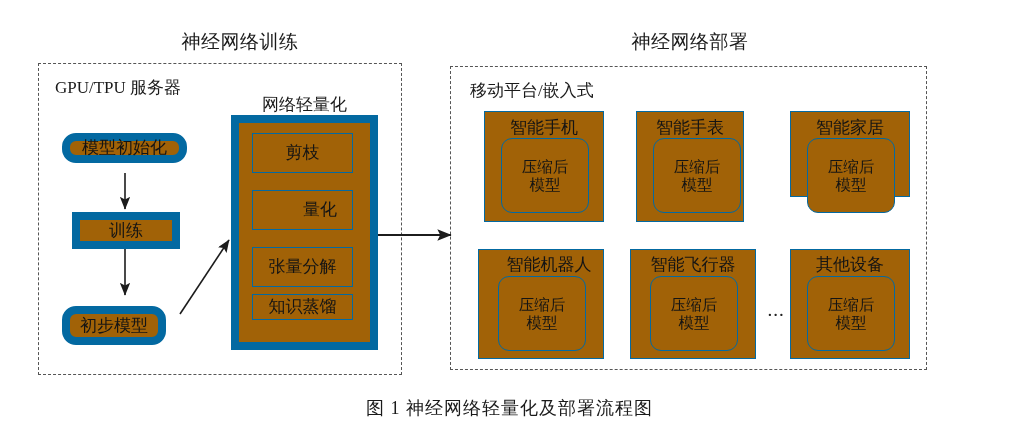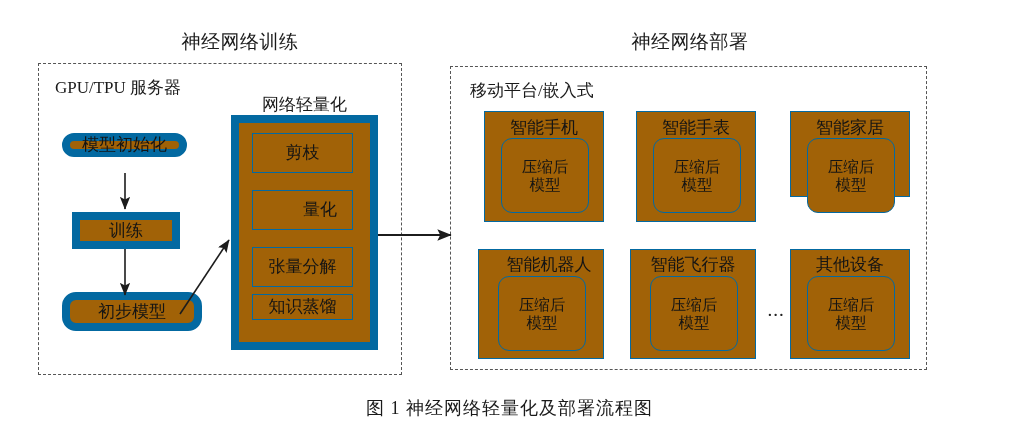--- a/index.html
+++ b/index.html
@@ -104,29 +104,29 @@
 
 <div id="canvas">
 
   <div class="abs section-title" style="left:560px; top:32px; width:260px;">神经网络部署</div>
   <div class="abs section-title" style="left:110px; top:32px; width:260px;">神经网络训练</div>
 
   <div class="abs panel" style="left:38px; top:63px; width:364px; height:312px;"></div>
 
   <div class="abs panel-label" style="left:55px; top:79px;">GPU/TPU 服务器</div>
 
-  <div class="abs box rounded" style="left:62px; top:133px; width:125px; height:24px;">
+  <div class="abs box rounded" style="left:62px; top:133px; width:125px; height:30px;">
     <span class="txt">模型初始化</span>
   </div>
 
   <div class="abs box" style="left:72px; top:212px; width:108px; height:37px;">
     <span class="txt">训练</span>
   </div>
 
-  <div class="abs box rounded" style="left:62px; top:292px; width:140px; height:39px;">
+  <div class="abs box rounded" style="left:62px; top:306px; width:104px; height:39px;">
     <span class="txt">初步模型</span>
   </div>
 
   <div class="abs group-title" style="left:231px; top:93px; width:147px;">网络轻量化</div>
 
   <div class="abs box" style="left:231px; top:115px; width:147px; height:235px; display:block;"></div>
 
   <div class="abs box box-thin" style="left:252px; top:133px; width:101px; height:40px;">
     <span class="txt">剪枝</span>
   </div>
@@ -145,21 +145,21 @@
   <div class="abs panel-label" style="left:470px; top:82px;">移动平台/嵌入式</div>
 
   <div class="abs box box-thin" style="left:484px; top:111px; width:120px; height:111px; display:block;">
     <div class="txt" style="text-align:center; margin-top:6px;">智能手机</div>
     <div class="box box-thin rounded-sm" style="position:absolute; left:16px; top:26px; width:86px; height:73px; flex-direction:column;">
       <span class="txt txt-sm">压缩后</span>
       <span class="txt txt-sm">模型</span>
     </div>
   </div>
 
-  <div class="abs box box-thin" style="left:636px; top:111px; width:120px; height:111px; display:block;">
+  <div class="abs box box-thin" style="left:636px; top:111px; width:108px; height:111px; display:block;">
     <div class="txt" style="text-align:center; margin-top:6px;">智能手表</div>
     <div class="box box-thin rounded-sm" style="position:absolute; left:16px; top:26px; width:86px; height:73px; flex-direction:column;">
       <span class="txt txt-sm">压缩后</span>
       <span class="txt txt-sm">模型</span>
     </div>
   </div>
 
   <div class="abs box box-thin" style="left:790px; top:111px; width:120px; height:86px; display:block;">
     <div class="txt" style="text-align:center; margin-top:6px;">智能家居</div>
     <div class="box box-thin rounded-sm" style="position:absolute; left:16px; top:26px; width:86px; height:73px; flex-direction:column;">

